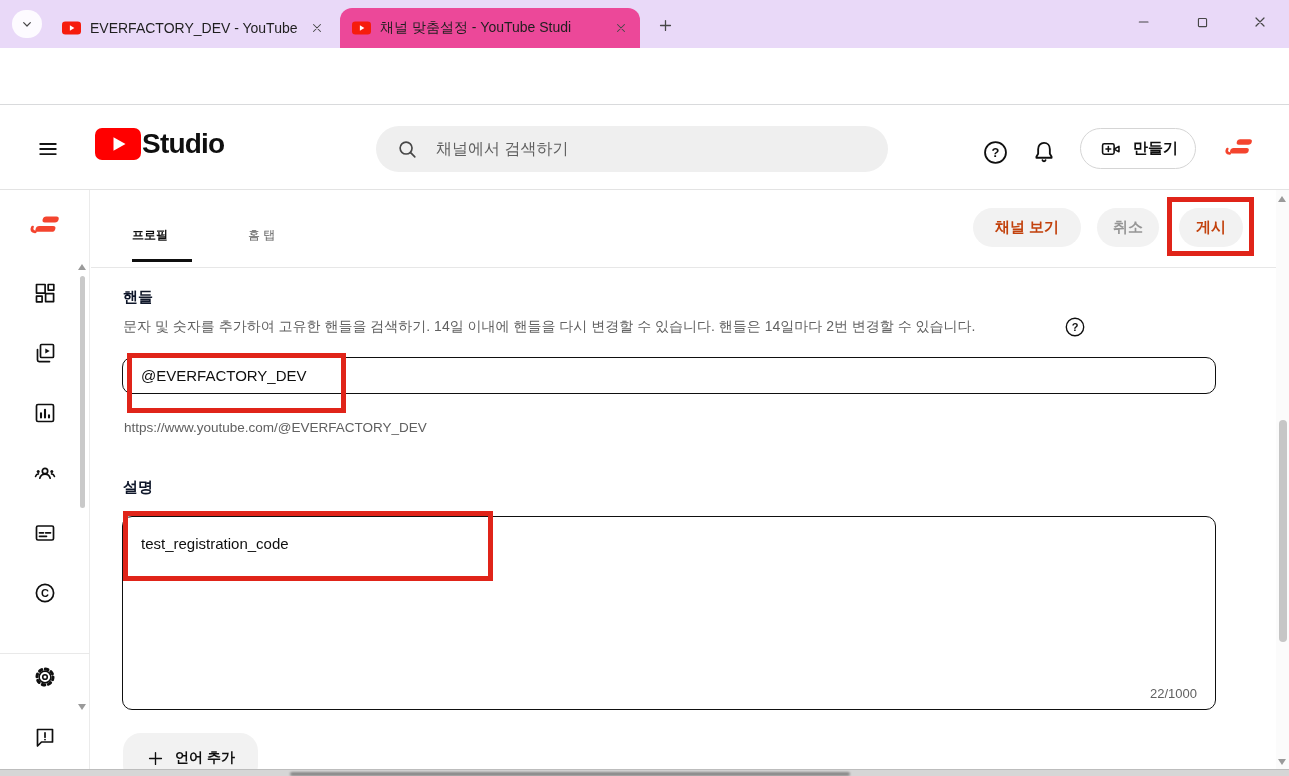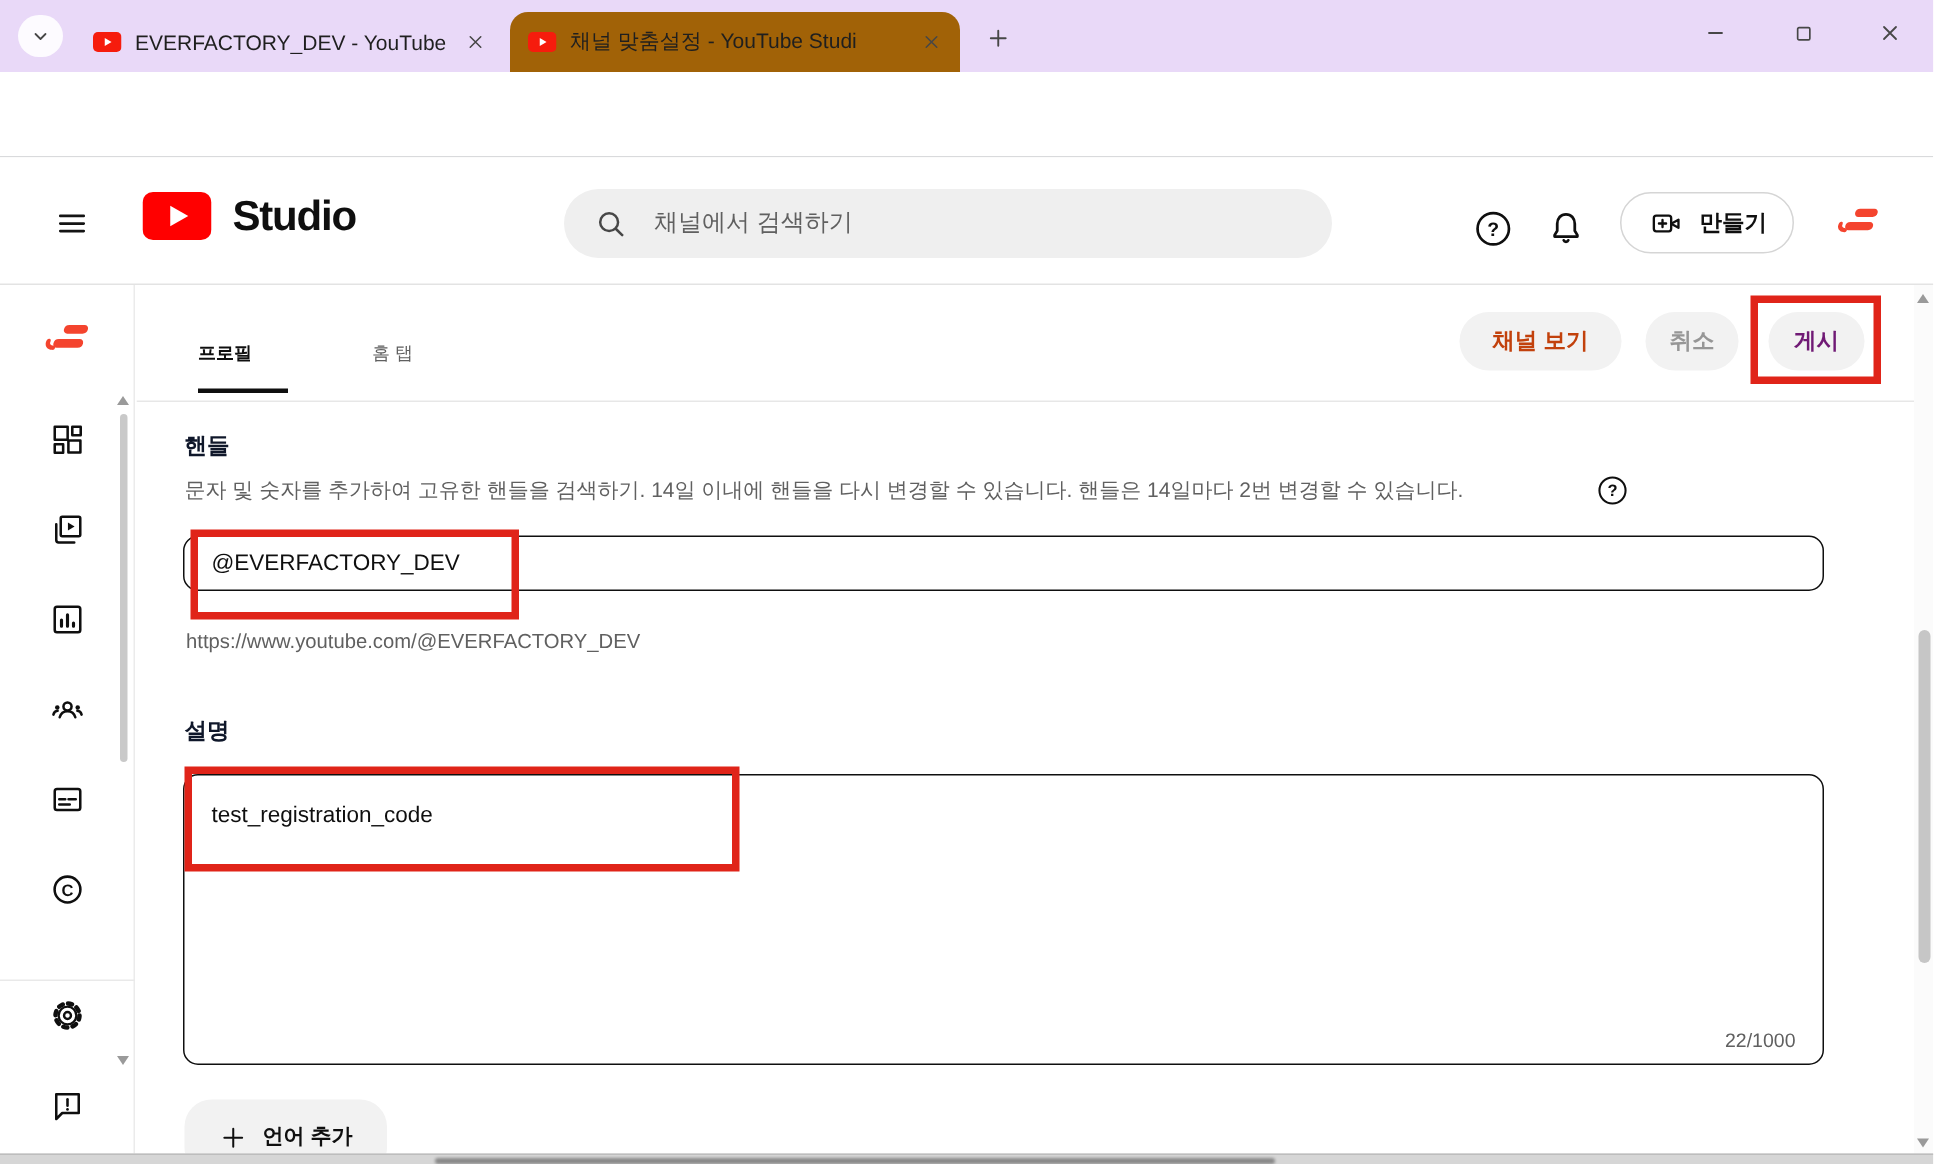--- a/index.html
+++ b/index.html
@@ -4,21 +4,21 @@
 <style>
   html,body{margin:0;padding:0;background:#fff;}
   #app{position:relative;width:1289px;height:776px;overflow:hidden;
        font-family:"Liberation Sans","DejaVu Sans",sans-serif;background:#fff;color:#0f0f0f;}
   
   .tabstrip{position:absolute;left:0;top:0;width:100%;height:48px;background:#e9d9f8;}
   .tab-search-btn{position:absolute;left:12px;top:10px;width:30px;height:28px;border-radius:14px;
        background:#fdfbff;display:flex;align-items:center;justify-content:center;}
   .tab{position:absolute;top:8px;height:40px;display:flex;align-items:center;gap:9px;padding:0 8px 0 12px;box-sizing:border-box;}
   .tab-inactive{left:50px;width:286px;}
-  .tab-active{left:340px;width:300px;background:#a16207;border-radius:12px 12px 0 0;}
+  .tab-active{left:340px;width:300px;background:#ec4899;border-radius:12px 12px 0 0;}
   .tab-title{flex:1;font-size:14px;color:#1f1f1f;white-space:nowrap;overflow:hidden;}
   .tab-close{width:22px;height:22px;border-radius:11px;display:flex;align-items:center;justify-content:center;flex:none;}
   .newtab-btn{position:absolute;left:650px;top:13px;width:30px;height:24px;display:flex;align-items:center;justify-content:center;}
   .win-controls{position:absolute;right:0;top:0;height:44px;display:flex;}
   .win-btn{width:58px;height:44px;display:flex;align-items:center;justify-content:center;}
   
   .toolbar{position:absolute;left:0;top:48px;width:100%;height:57px;background:#fff;
        border-bottom:1px solid #d9dadc;border-radius:16px 16px 0 0;box-sizing:border-box;}
   .nav-btn{position:absolute;top:65px;width:30px;height:30px;display:flex;align-items:center;justify-content:center;}
   .addressbar{position:absolute;left:150px;top:58px;width:830px;height:38px;background:#ececec;border-radius:19px;
@@ -26,21 +26,21 @@
   .url-text{flex:1;font-size:15px;margin-left:12px;white-space:nowrap;overflow:hidden;}
   .url-host{color:#202124;} .url-path{color:#5f6368;}
   .tb-icon{position:absolute;top:64px;width:30px;height:30px;display:flex;align-items:center;justify-content:center;}
   .tb-sep{position:absolute;left:1096px;top:66px;width:1px;height:24px;background:#dccdee;}
   .ext-blue{width:26px;height:26px;border-radius:6px;background:#f3e6cc;display:flex;align-items:center;justify-content:center;}
   .nazar{width:27px;height:27px;border-radius:50%;
        background:radial-gradient(circle at 50% 50%, #16183f 0 3px, #fdfdfd 3px 6px, #2b3f8f 6px 9.5px, #d09a67 9.5px 13.5px);}
   
   .studio-header{position:absolute;left:0;top:105px;width:100%;height:85px;background:#fff;border-bottom:1px solid #e3e3e3;box-sizing:border-box;}
   .hamburger{position:absolute;left:32px;top:31px;width:32px;height:26px;display:flex;align-items:center;justify-content:center;}
-  .brand{position:absolute;left:95px;top:23px;display:flex;align-items:center;gap:14px;}
+  .brand{position:absolute;left:95px;top:23px;display:flex;align-items:center;gap:1px;}
   .brand-text{font-size:28px;font-weight:700;letter-spacing:-0.8px;color:#0f0f0f;}
   .search-pill{position:absolute;left:376px;top:21px;width:512px;height:46px;border-radius:23px;background:#efefef;
        display:flex;align-items:center;padding-left:20px;box-sizing:border-box;}
   .search-input{border:none;outline:none;background:transparent;font-size:16px;margin-left:16px;flex:1;
        font-family:"Liberation Sans","DejaVu Sans",sans-serif;color:#0f0f0f;}
   .search-input::placeholder{color:#606060;}
   .hdr-icon{position:absolute;top:32px;width:30px;height:30px;display:flex;align-items:center;justify-content:center;}
   .create-btn{position:absolute;left:1080px;top:23px;width:116px;height:41px;border-radius:21px;background:#fff;
        border:1px solid #d5d5d5;display:flex;align-items:center;justify-content:center;gap:9px;box-sizing:border-box;}
   .create-label{font-size:15px;font-weight:700;color:#0f0f0f;}
@@ -60,21 +60,21 @@
   .main{position:absolute;left:91px;top:190px;width:1185px;height:579px;background:#fff;overflow:hidden;}
   .pg-tab{position:absolute;top:37px;font-size:12px;font-weight:700;}
   .pg-tab-active{left:41px;color:#0f0f0f;}
   .pg-tab-idle{left:157px;color:#606060;font-weight:400;}
   .pg-tab-underline{position:absolute;left:41px;top:69px;width:60px;height:3px;background:#0f0f0f;}
   .pill-btn{position:absolute;top:18px;height:39px;border-radius:20px;background:#f2f2f2;border:none;
        display:flex;align-items:center;justify-content:center;font-size:15px;font-weight:700;
        font-family:"Liberation Sans","DejaVu Sans",sans-serif;}
   .btn-view{left:882px;width:108px;color:#c2410c;}
   .btn-cancel{left:1006px;width:62px;color:#969696;}
-  .btn-publish{left:1088px;width:64px;color:#701a75;}
+  .btn-publish{left:1088px;width:64px;color:#c2410c;}
   .main-divider{position:absolute;left:0;top:77px;width:100%;height:1px;background:#e7e7e7;}
   .sec-title{position:absolute;left:32px;font-size:15px;font-weight:700;color:#0f172a;}
   .sec-desc{position:absolute;left:32px;top:128px;font-size:14px;color:#606060;}
   .desc-help{position:absolute;left:973px;top:126px;width:22px;height:22px;}
   .handle-input{position:absolute;left:31px;top:167px;width:1094px;height:37px;border:1.5px solid #0f0f0f;border-radius:10px;
        box-sizing:border-box;padding:0 18px;font-size:15px;color:#0f0f0f;outline:none;
        font-family:"Liberation Sans","DejaVu Sans",sans-serif;background:#fff;}
   .handle-url{position:absolute;left:33px;top:230px;font-size:13.5px;color:#606060;}
   .desc-box{position:absolute;left:31px;top:326px;width:1094px;height:194px;border:1.5px solid #0f0f0f;border-radius:10px;box-sizing:border-box;}
   .desc-textarea{position:absolute;left:0;top:0;width:100%;height:160px;border:none;outline:none;resize:none;

